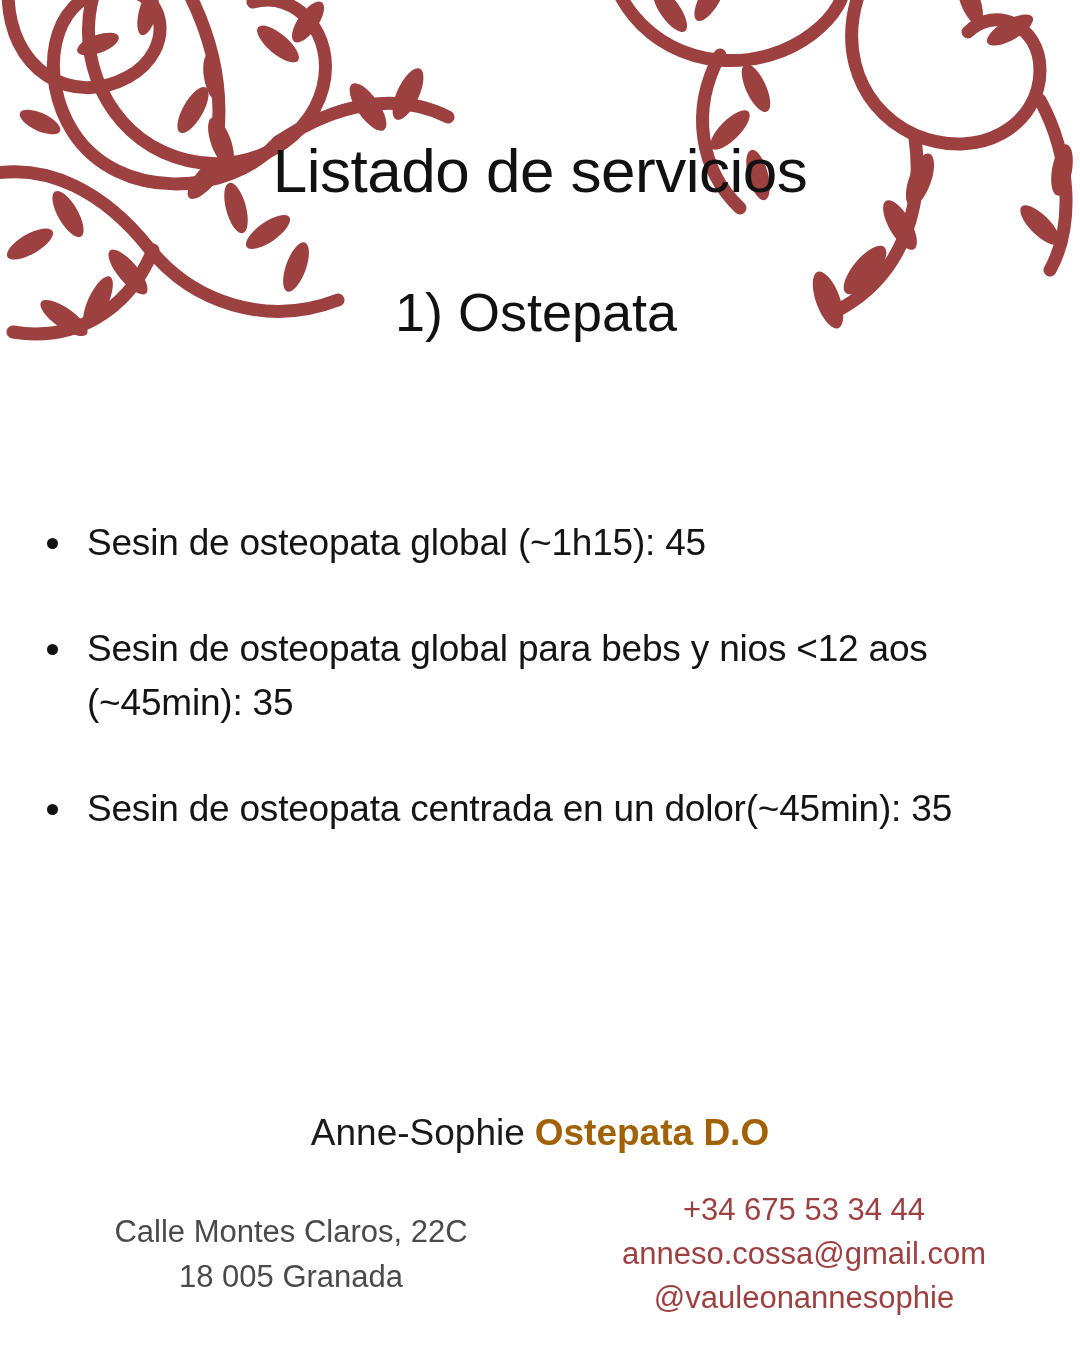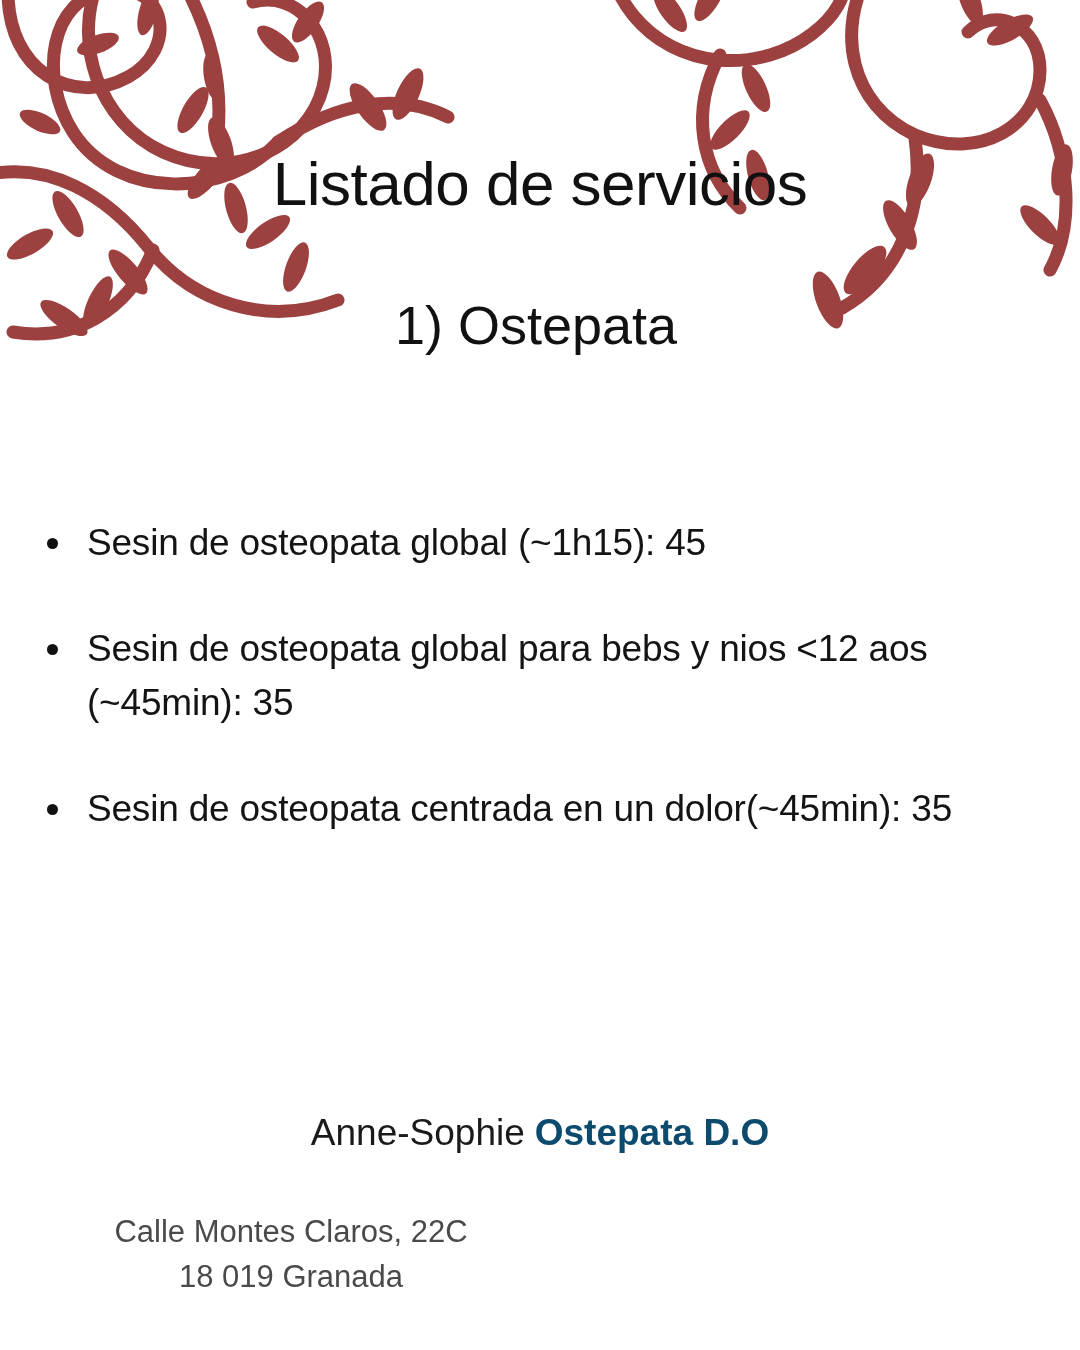--- a/index.html
+++ b/index.html
@@ -37,21 +37,21 @@
   .ornament-top-right {
     top: -30px;
     right: -10px;
     width: 520px;
     height: 470px;
   }
 
   
   .title-block {
     position: absolute;
-    top: 150px;
+    top: 137px;
     left: 0;
     width: 1080px;
     text-align: center;
     z-index: 3;
   }
   .main-title {
     font-size: 62px;
     font-weight: 400;
     letter-spacing: -0.5px;
     color: #111111;
@@ -109,21 +109,21 @@
     text-align: center;
     font-size: 37px;
     color: #1a1a1a;
     z-index: 3;
   }
   .signature .name {
     font-weight: 400;
   }
   .signature .role {
     font-weight: 700;
-    color: #0c4a6e;
+    color: #a16207;
     margin-left: 10px;
   }
 
   
   .footer {
     position: absolute;
     top: 1188px;
     left: 0;
     width: 1080px;
     display: flex;
@@ -226,17 +226,22 @@
     <li class="service-item">Sesin de osteopata centrada en un dolor(~45min): 35</li>
   </ul>
 
   <div class="signature">
     <span class="name">Anne-Sophie</span><span class="role">Ostepata D.O</span>
   </div>
 
   <div class="footer">
     <div class="address">
       <div>Calle Montes Claros, 22C</div>
-      <div>18 019 Granada</div>
+      <div>18 005 Granada</div>
+    </div>
+    <div class="contact">
+      <div>+34 675 53 34 44</div>
+      <div>anneso.cossa@gmail.com</div>
+      <div>@vauleonannesophie</div>
     </div>
   </div>
 
 </div>
 
 </body></html>

